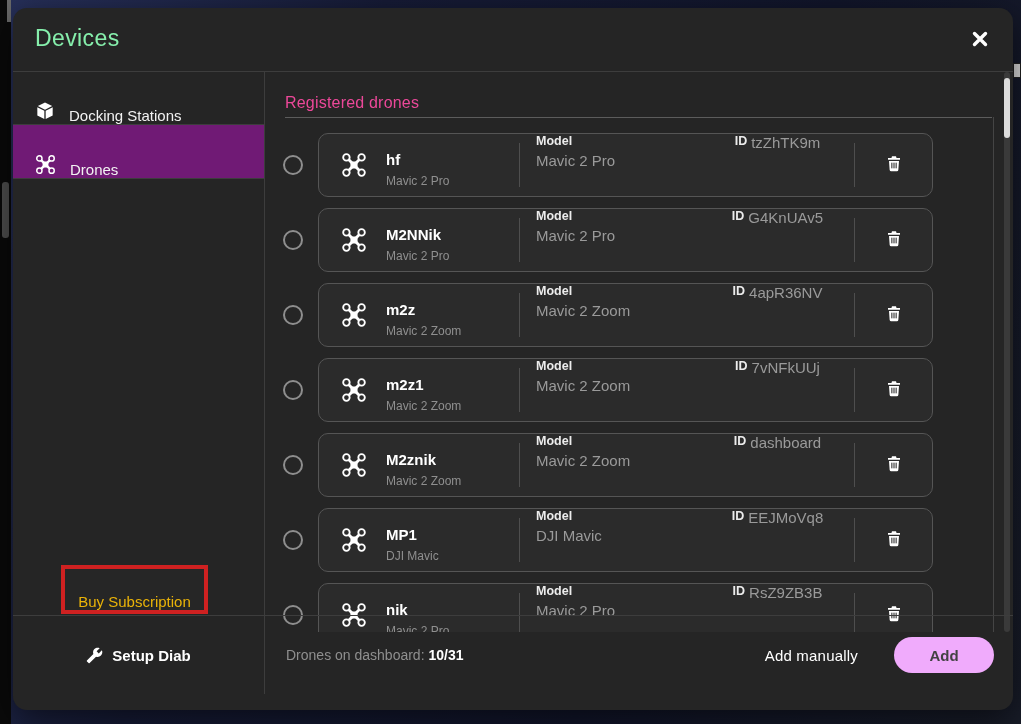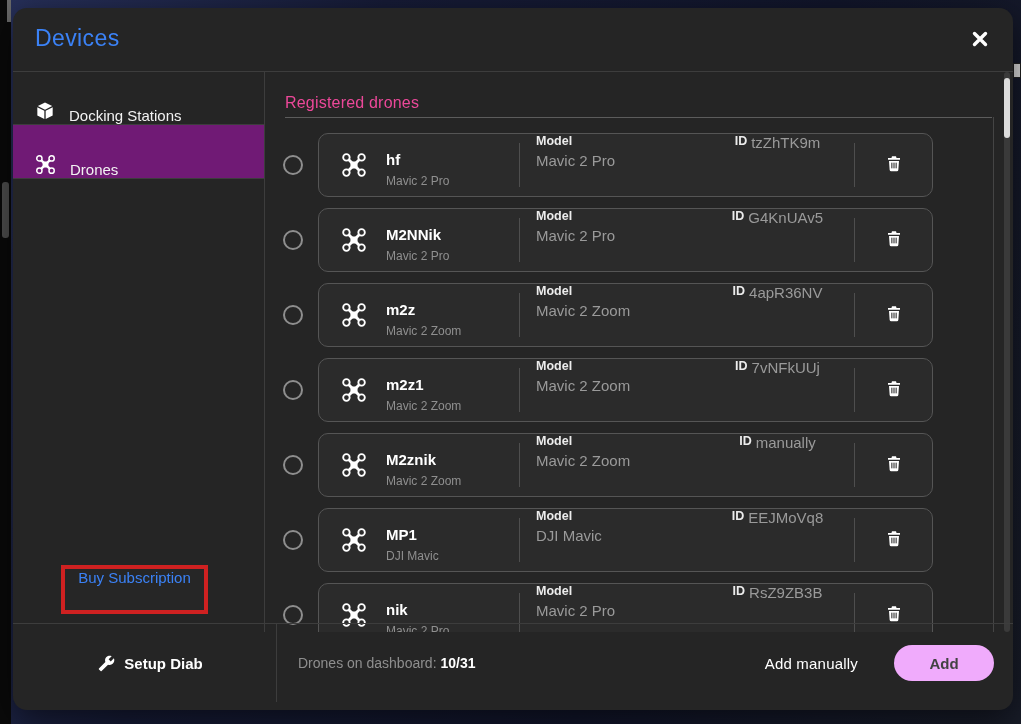--- a/index.html
+++ b/index.html
@@ -9,31 +9,31 @@
   
   .edge-strip{position:absolute;left:0;top:0;width:11px;height:100%;background:#0a0a0a;}
   .edge-top-mark{position:absolute;left:7px;top:0;width:4px;height:22px;background:#6a6a6a;}
   .edge-thumb{position:absolute;left:2px;top:182px;width:7px;height:56px;background:#4e4e4e;border-radius:3px;}
   .right-artifact{position:absolute;left:1013px;top:63px;width:6px;height:13px;background:#d9d9d9;border:1px solid #222;}
 
   
   .modal{position:absolute;left:13px;top:8px;width:1000px;height:702px;background:#252525;
     border-radius:14px;box-shadow:0 10px 34px rgba(0,0,0,.55);overflow:hidden;}
   .modal-header{position:absolute;left:0;top:0;right:0;height:63px;border-bottom:1px solid #3d3d3d;}
-  .modal-title{position:absolute;left:22px;top:17px;font-size:23px;color:#3b82f6;font-weight:500;letter-spacing:.4px;}
+  .modal-title{position:absolute;left:22px;top:17px;font-size:23px;color:#86efac;font-weight:500;letter-spacing:.4px;}
   .close-btn{position:absolute;right:20px;top:19px;width:26px;height:26px;background:none;border:none;cursor:pointer;padding:0;}
 
   
   .sidebar{position:absolute;left:0;top:63px;width:251px;bottom:78px;border-right:1px solid #3d3d3d;}
   .side-item{height:53px;display:flex;align-items:flex-end;gap:14px;padding-left:22px;
     border-bottom:1px solid #3d3d3d;color:#f2f2f2;font-size:15px;font-weight:500;cursor:pointer;}
   .side-item.selected{background:#701a75;}
   .buy-box{position:absolute;left:48px;top:557px;width:147px;height:49px;box-sizing:border-box;
-    border:4px solid #cf2121;background:#262626;display:flex;align-items:flex-start;justify-content:center;
-    color:#3b82f6;font-size:15px;font-weight:500;cursor:pointer;}
+    border:4px solid #cf2121;background:#262626;display:flex;align-items:flex-end;justify-content:center;
+    color:#eab308;font-size:15px;font-weight:500;cursor:pointer;}
 
   
   .main{position:absolute;left:252px;top:63px;right:0;bottom:78px;overflow:hidden;}
   .main-heading{position:absolute;left:20px;top:23px;font-size:16px;color:#ec4899;font-weight:500;letter-spacing:.2px;}
   .heading-rule{position:absolute;left:20px;top:46px;width:707px;height:0;border-bottom:1px solid #5c5c5c;}
   .main-right-line{position:absolute;left:728px;top:46px;bottom:0;width:1px;background:#454545;}
   .row-list{position:absolute;left:0;right:22px;top:62px;bottom:0;overflow:hidden;}
   .drone-row{display:flex;align-items:center;height:64px;margin:0 0 11px 18px;}
   .radio{flex:none;width:20px;height:20px;border:2px solid #8e8e8e;border-radius:50%;box-sizing:border-box;background:transparent;cursor:pointer;padding:0;}
   .card{margin-left:15px;width:615px;height:64px;box-sizing:border-box;background:#2b2b2b;
@@ -49,21 +49,21 @@
   .cell-label{font-size:12.5px;font-weight:bold;color:#ececec;}
   .cell-value{font-size:15px;color:#9a9a9a;}
   .sec-trash{width:77px;display:flex;align-items:center;justify-content:center;}
   .trash-btn{background:none;border:none;cursor:pointer;padding:6px;display:inline-flex;}
 
   
   .modal-scrollbar{position:absolute;right:3px;top:64px;width:6px;height:560px;background:#3a3a3a;border-radius:3px;}
   .modal-scroll-thumb{position:absolute;left:0;top:6px;width:6px;height:60px;background:#dcdcdc;border-radius:3px;cursor:grab;}
 
   
-  .footer{position:absolute;left:0;right:0;bottom:8px;height:78px;border-top:1px solid #3d3d3d;display:flex;padding-left:12px;}
+  .footer{position:absolute;left:0;right:0;bottom:16px;height:78px;border-top:1px solid #3d3d3d;display:flex;}
   .footer-left{width:251px;flex:none;border-right:1px solid #3d3d3d;display:flex;align-items:center;justify-content:center;gap:9px;cursor:pointer;}
   .setup-label{color:#fff;font-size:15px;font-weight:bold;}
   .footer-right{flex:1;display:flex;align-items:center;padding:0 19px 0 21px;}
   .dash-count{font-size:14px;color:#8f8f8f;}
   .dash-count b{color:#fff;font-weight:bold;margin-left:4px;}
   .spacer{flex:1;}
   .add-manually{background:none;border:none;color:#fff;font-size:15px;font-weight:500;cursor:pointer;margin-right:30px;letter-spacing:.2px;}
   .add-btn{width:100px;height:36px;border:none;border-radius:18px;background:#f0abfc;color:#424242;
     font-size:15px;font-weight:bold;cursor:default;font-family:"Liberation Sans",sans-serif;}
 </style>
@@ -347,21 +347,21 @@
                   <div class="drone-sub">Mavic 2 Zoom</div>
                 </div>
               </div>
               <div class="vline"></div>
               <div class="sec-model">
                 <div class="cell-label">Model</div>
                 <div class="cell-value">Mavic 2 Zoom</div>
               </div>
               <div class="sec-id">
                 <div class="cell-label">ID</div>
-                <div class="cell-value">manually</div>
+                <div class="cell-value">dashboard</div>
               </div>
               <div class="vline"></div>
               <div class="sec-trash">
                 <button class="trash-btn">
                   <span>
                     <svg width="16" height="18" viewBox="0 0 24 26">
                       <path fill="#fff" d="M9 1.5h6l.8 2.5H21v2.6H3V4h5.2L9 1.5z"></path>
                       <path fill="#fff" d="M4.5 8.5h15l-1 13.4a2.3 2.3 0 0 1-2.3 2.1H7.8a2.3 2.3 0 0 1-2.3-2.1L4.5 8.5z"></path>
                       <g fill="#2b2b2b">
                         <rect x="8" y="11" width="1.6" height="8.5"></rect>

